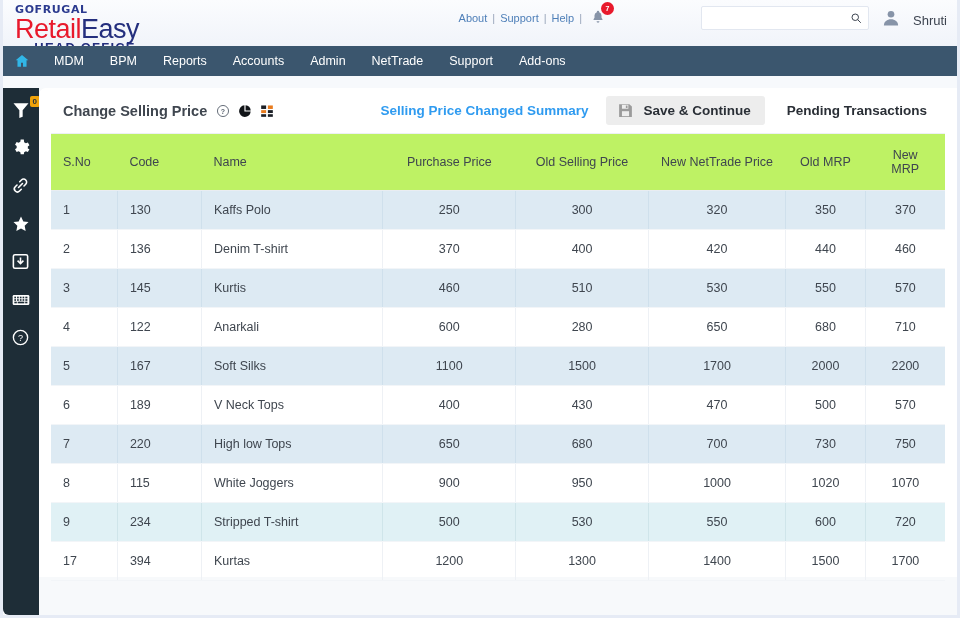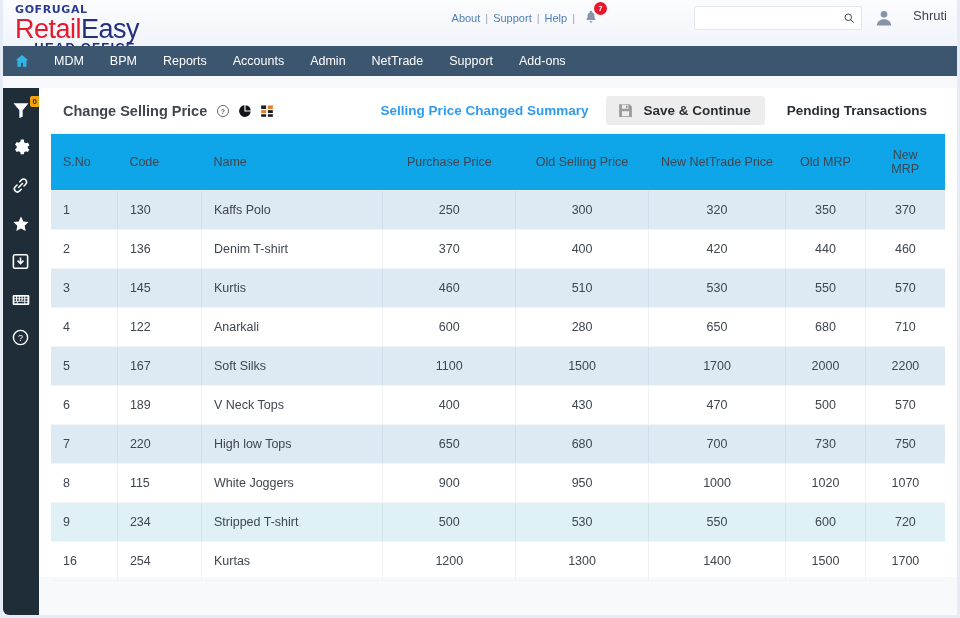--- a/index.html
+++ b/index.html
@@ -65,21 +65,21 @@
   .searchbox {
     width: 168px; height: 24px; background: #fff;
     border: 1px solid #e2e7f0; border-radius: 2px;
     display: flex; align-items: center; padding: 0 6px;
   }
   .searchbox input {
     border: none; outline: none; flex: 1; font-size: 11px;
     background: transparent; color: #333;
     font-family: "Liberation Sans", sans-serif;
   }
-  .user-chip { display: flex; align-items: flex-start; gap: 19px; }
+  .user-chip { display: flex; align-items: flex-end; gap: 12px; }
   .avatar-ic { width: 20px; height: 20px; }
   .user-name { font-size: 13px; color: #3d4450; }
 
   
   .navbar {
     position: absolute; left: 0; top: 46px; right: 0; height: 30px;
     background: #3b566e;
     display: flex; align-items: center;
   }
   .nav-home {
@@ -143,21 +143,21 @@
   .pending {
     font-size: 13.5px; color: #2a2f36; margin-left: 22px; margin-right: 6px;
     cursor: pointer;
   }
 
   
   .tablewrap { margin: 0 12px; }
   table { width: 100%; border-collapse: collapse; table-layout: fixed; }
   thead th {
     font-size: 12.5px; font-weight: normal; color: #3f464f;
-    background: #0ea5e9;
+    background: #bef264;
     padding: 14px 12px; text-align: center;
     border-bottom: 1px solid #e9edf2;
   }
   thead th.l { text-align: left; }
   tbody td {
     font-size: 12.5px; color: #3f464f;
     padding: 12px 12px; text-align: center;
     border-right: 1px solid #eef1f5;
     border-bottom: 1px solid #f2f5f8;
   }
@@ -445,22 +445,22 @@
                 <td class="l">9</td>
                 <td class="l">234</td>
                 <td class="l">Stripped T-shirt</td>
                 <td>500</td>
                 <td>530</td>
                 <td>550</td>
                 <td>600</td>
                 <td>720</td>
               </tr>
               <tr>
-                <td class="l">16</td>
-                <td class="l">254</td>
+                <td class="l">17</td>
+                <td class="l">394</td>
                 <td class="l">Kurtas</td>
                 <td>1200</td>
                 <td>1300</td>
                 <td>1400</td>
                 <td>1500</td>
                 <td>1700</td>
               </tr>
             </tbody>
         </table>
       </div>

